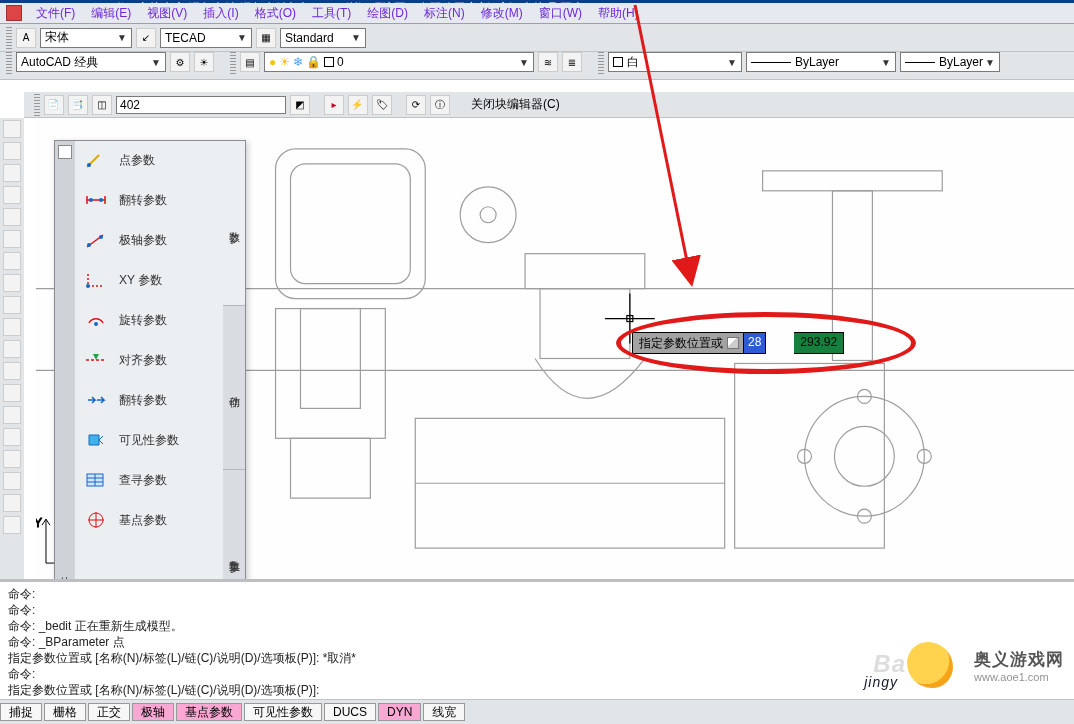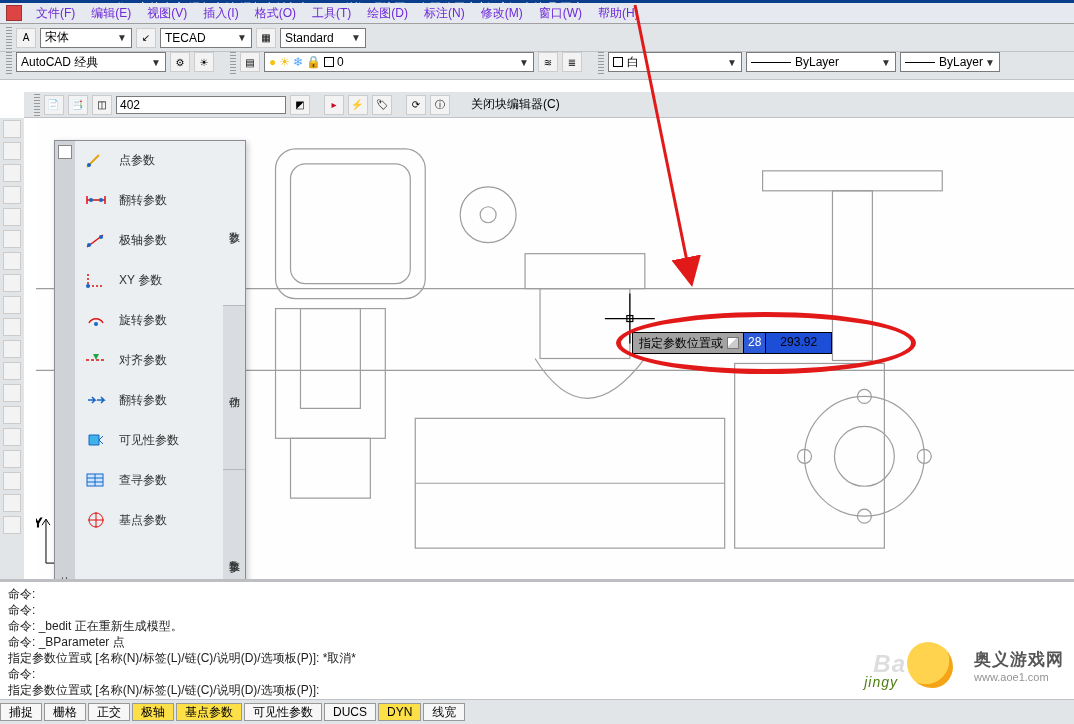--- a/index.html
+++ b/index.html
@@ -26,35 +26,35 @@
 .pal-list{flex:1;padding:10px 4px;display:flex;flex-direction:column;gap:22px;}
 .pal-item{display:flex;align-items:center;gap:12px;padding-left:6px;cursor:default;color:#333;}
 .pi{width:22px;height:18px;display:flex;align-items:center;justify-content:center;}
 .pal-tabs{width:22px;background:#d9dce0;display:flex;flex-direction:column;}
 .pal-tab{flex:1;display:flex;align-items:center;justify-content:center;border-bottom:1px solid #b5b8bd;}
 .pal-tab span{writing-mode:vertical-rl;color:#333;font-size:11px;}
 .pal-tab.act{background:#eceff2;}
 .cmdline{position:absolute;left:0;right:0;bottom:25px;height:120px;background:#fff;border-top:3px solid #bcbec2;padding:4px 8px;color:#222;line-height:16px;white-space:pre-line;overflow:hidden;}
 .statusbar{position:absolute;left:0;right:0;bottom:0;height:25px;background:#e2e5e8;border-top:1px solid #bfc2c6;display:flex;align-items:center;}
 .status-cell{padding:0 8px;border:1px solid #999;height:18px;display:flex;align-items:center;margin-right:2px;background:#f7f7f7;}
-.status-cell.dep{background:#fde047;align-items:center;}
+.status-cell.dep{background:#f9a8d4;align-items:center;}
 .tooltip{position:absolute;left:632px;top:332px;height:22px;display:flex;font-size:12px;}
 .tooltip .a{background:#a3a3a3;border:1px solid #000;padding:2px 20px 2px 6px;position:relative;}
 .tooltip .a::after{content:"";position:absolute;right:4px;top:4px;width:10px;height:10px;border:1px solid #777;background:linear-gradient(135deg,#fff 40%,#ccc 41%);}
 .tooltip .b{background:#2d5bd7;color:#fff;padding:2px 4px;border:1px solid #000;border-left:none;}
-.tooltip .c{background:#1d4ed8;border:1px solid #000;border-left:none;padding:2px 14px;}
+.tooltip .c{background:#15803d;border:1px solid #000;border-left:none;padding:2px 6px;margin-left:28px;}
 .red-arrow{position:absolute;left:633px;top:3px;pointer-events:none;}
 .red-ellipse{position:absolute;left:616px;top:312px;width:300px;height:62px;border:5px solid #e21919;border-radius:50%;pointer-events:none;}
 .watermark{position:absolute;right:10px;bottom:36px;opacity:0.9;display:flex;align-items:center;gap:17px;}
 .watermark .wm-ico{width:46px;height:46px;background:radial-gradient(circle at 40% 40%,#ffcf3a 0 60%,#f49b00 62% 100%);border-radius:50% 60% 50% 60%;margin-right:4px;}
 .watermark .wm-txt{color:#444;}
 .watermark .wm-txt .t1{font-size:17px;font-weight:bold;letter-spacing:1px;}
 .watermark .wm-txt .t2{font-size:11px;color:#888;}
 .bdwm{position:absolute;right:168px;bottom:46px;color:#ddd;font-size:24px;font-weight:bold;font-style:italic;letter-spacing:1px;}
-.bdwm2{position:absolute;right:176px;bottom:34px;color:#4d7c0f;font-size:14px;font-style:italic;letter-spacing:1px;}
+.bdwm2{position:absolute;right:176px;bottom:34px;color:#0f172a;font-size:14px;font-style:italic;letter-spacing:1px;}
 </style>
 </head>
 <body>
 
 <div class="titlebar"><span>AutoCAD 2007 - [D:\住1\交接内容\添相电站\添相电站机架(68L1 浙江环境工程有限公司永新1店污水处理 固废dwg</span></div>
 
 <div class="menubar">
   <div class="appicon"></div>
   <span class="menu-item">文件(F)</span>
   <span class="menu-item">编辑(E)</span>

